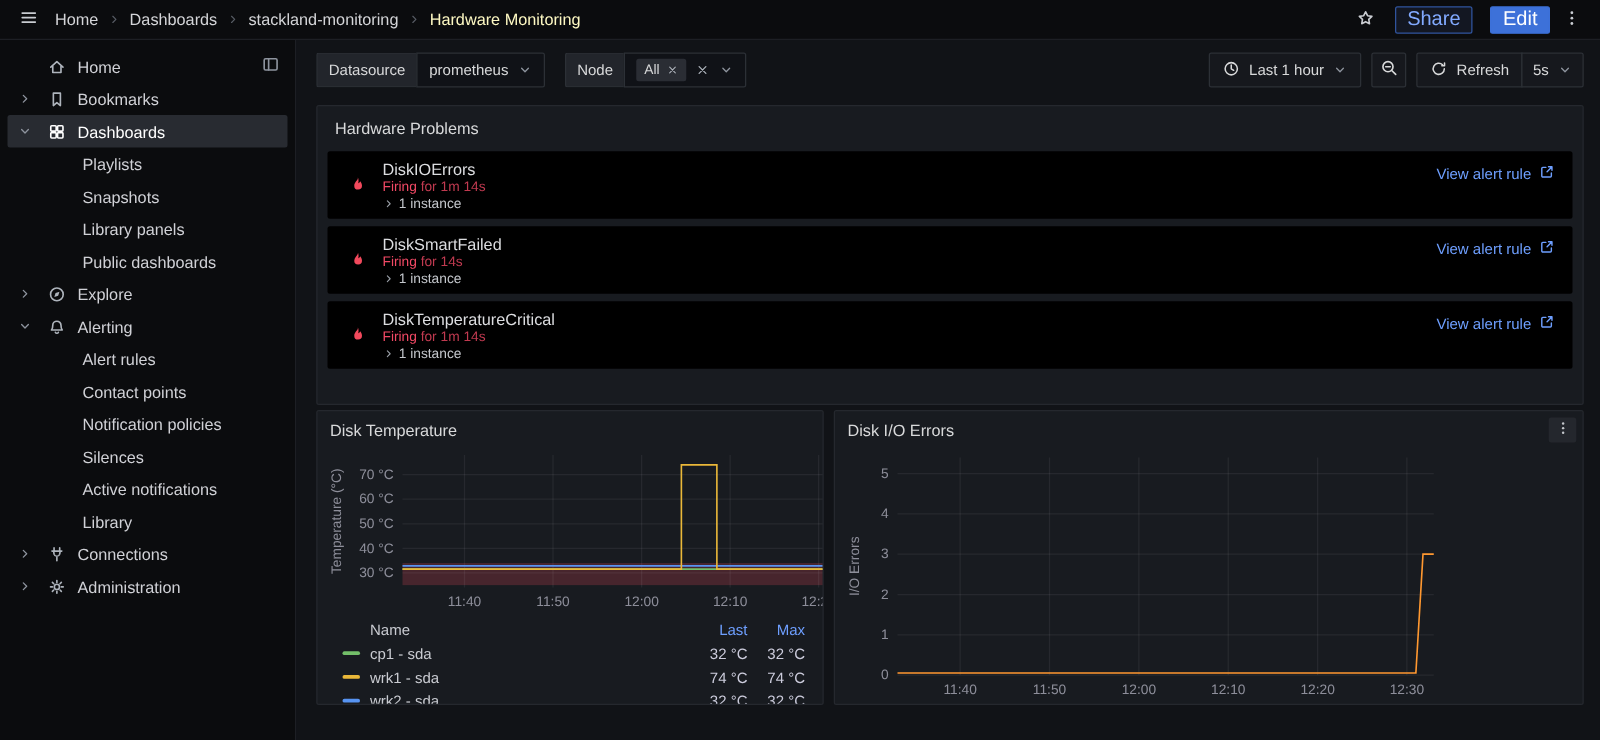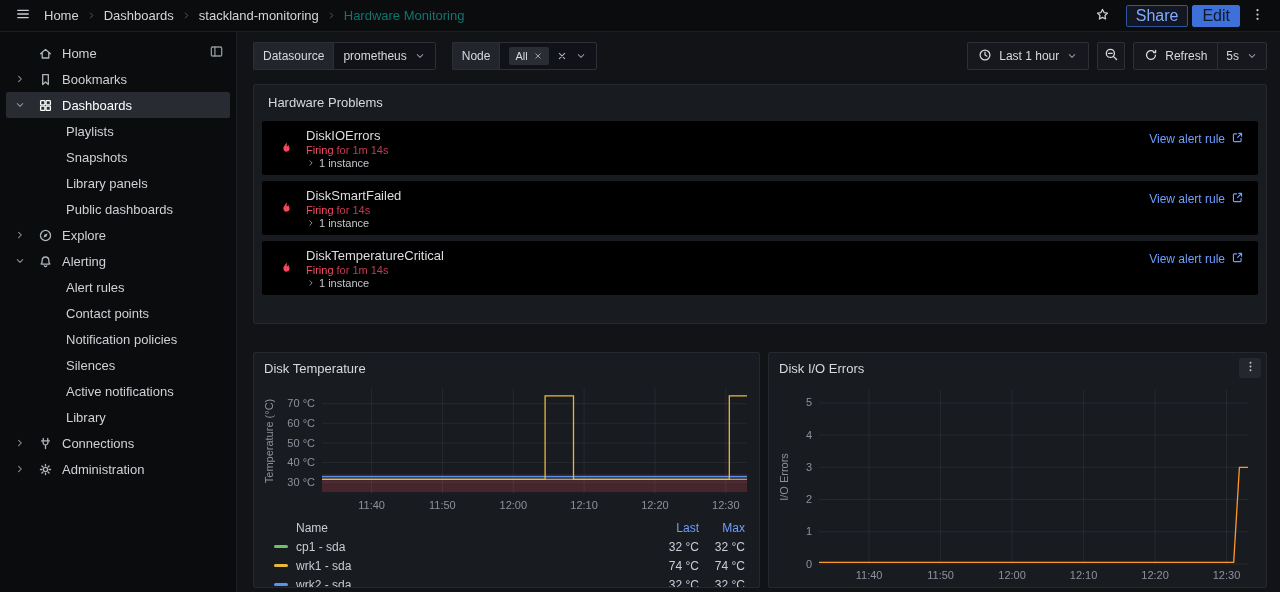--- a/index.html
+++ b/index.html
@@ -5,26 +5,26 @@
   *{box-sizing:border-box;margin:0;padding:0}
   html,body{width:1280px;height:592px;overflow:hidden}
   body{background:#111317;color:#ccccdc;font-family:"Liberation Sans",sans-serif;font-size:13px}
   button{font-family:inherit}
 
   
   .topnav{height:32px;display:flex;align-items:center;gap:4px;padding:0 10px;background:#0b0c0e;border-bottom:1px solid #1d1f24}
   .nav-icon-btn{width:26px;height:26px;display:flex;align-items:center;justify-content:center;background:none;border:none;color:#c9ccd1;cursor:pointer;border-radius:2px}
   .crumbs{display:flex;align-items:center;gap:7px;margin-left:4px}
   .crumb{font-size:13px;color:#d4d5d8;cursor:pointer;white-space:nowrap}
-  .crumb.current{color:#0f766e;cursor:default}
+  .crumb.current{color:#fef9c3;cursor:default}
   .crumb-sep{display:flex;color:#565b63}
   .spacer{flex:1}
   .btn{height:22px;padding:0 9px;border-radius:2px;font-size:16px;display:inline-flex;align-items:center;cursor:pointer}
   .btn-share{background:#131722;border:1px solid #30549e;color:#82aaff;margin-left:6px}
-  .btn-edit{background:#3d71d9;border:1px solid #3d71d9;color:#0f172a;}
+  .btn-edit{background:#3d71d9;border:1px solid #3d71d9;color:#ffffff;margin-left:10px}
 
   
   .app{display:flex;height:560px}
   .sidebar{width:237px;flex:none;background:#0b0c0e;border-right:1px solid #1d1f24;padding:8px 6px;overflow:hidden}
   .main{flex:1;padding:10px 13px 0 16px;overflow:hidden}
 
   
   .side-item{display:flex;align-items:center;height:26px;border-radius:2px;cursor:pointer;padding-left:2px;color:#d0d1d6}
   .side-item.active{background:#282b31}
   .side-item.active .slabel,.side-item.active .sicon{color:#fff}
@@ -44,36 +44,36 @@
   .chip .x,.clear-x{color:#aeb4bc;display:flex;cursor:pointer}
   .controls-right{margin-left:auto;display:flex;align-items:center;gap:8px}
   .tool-btn{height:28px;display:inline-flex;align-items:center;gap:7px;padding:6px 10px;background:#16181d;border:1px solid #2c3036;border-radius:2px;color:#d8d9da;font-size:12px;cursor:pointer}
   .tool-btn.square{width:28px;padding:0;justify-content:center}
   .btn-group{display:flex}
   .btn-group .tool-btn:first-child{border-radius:2px 0 0 2px}
   .btn-group .tool-btn:last-child{border-radius:0 2px 2px 0;margin-left:-1px;padding:0 8px}
 
   
   .panel{background:#181b20;border:1px solid #25282e;border-radius:2px}
-  .alerts-panel{height:240px;margin-bottom:28px;padding:8px 6px;overflow:hidden}
+  .alerts-panel{height:240px;margin-bottom:4px;padding:8px 6px;overflow:hidden}
   .panel-title{font-size:13px;font-weight:500;color:#d8d9da;padding:2px 8px 11px}
   .alert-row{position:relative;display:flex;align-items:center;height:54px;margin:0 2px 6px;padding:0 16px;background:#000000;border-radius:2px}
   .fire-ic{color:#f2495c;display:flex;margin-right:12px}
   .alert-col{display:flex;flex-direction:column;gap:1px}
   .alert-name{font-size:13px;font-weight:500;color:#dcdde0}
   .alert-firing{font-size:11px;color:#f24965}
   .alert-firing .dur{opacity:.8;margin-left:3px}
   .alert-inst{display:flex;align-items:center;gap:3px;font-size:11px;color:#c3c6cb;cursor:pointer}
   .alert-inst .chev{display:flex;color:#9aa0a8}
   .alert-link{position:absolute;top:10px;right:14px;display:flex;align-items:center;gap:6px;color:#6e9fff;font-size:12px;cursor:pointer;text-decoration:none}
 
   
   .charts-row{display:flex;gap:8px}
   .chart-panel{position:relative;height:236px;padding:6px 8px;overflow:hidden}
-  .temp-panel{width:507px;flex:none}
+  .temp-panel{width:406px;flex:none}
   .io-panel{flex:1}
   .chart-title{font-size:13px;font-weight:500;color:#d8d9da;padding:2px 0 6px 2px}
   .panel-menu{position:absolute;top:5px;right:5px;width:22px;height:20px;display:flex;align-items:center;justify-content:center;background:#24272d;border:none;border-radius:2px;color:#c3c6cb;cursor:pointer}
   .legend{margin-top:2px;font-size:12px}
   .legend-row,.legend-header{display:flex;align-items:center;height:19px;padding:0 6px 0 12px}
   .legend-header{color:#6e9fff;font-weight:500;height:18px}
   .legend-header .col-name{padding-left:22px}
   .col-name{flex:1;display:flex;align-items:center;gap:8px;color:#c9cbd1}
   .col-last{width:56px;text-align:right}
   .col-max{width:46px;text-align:right}

